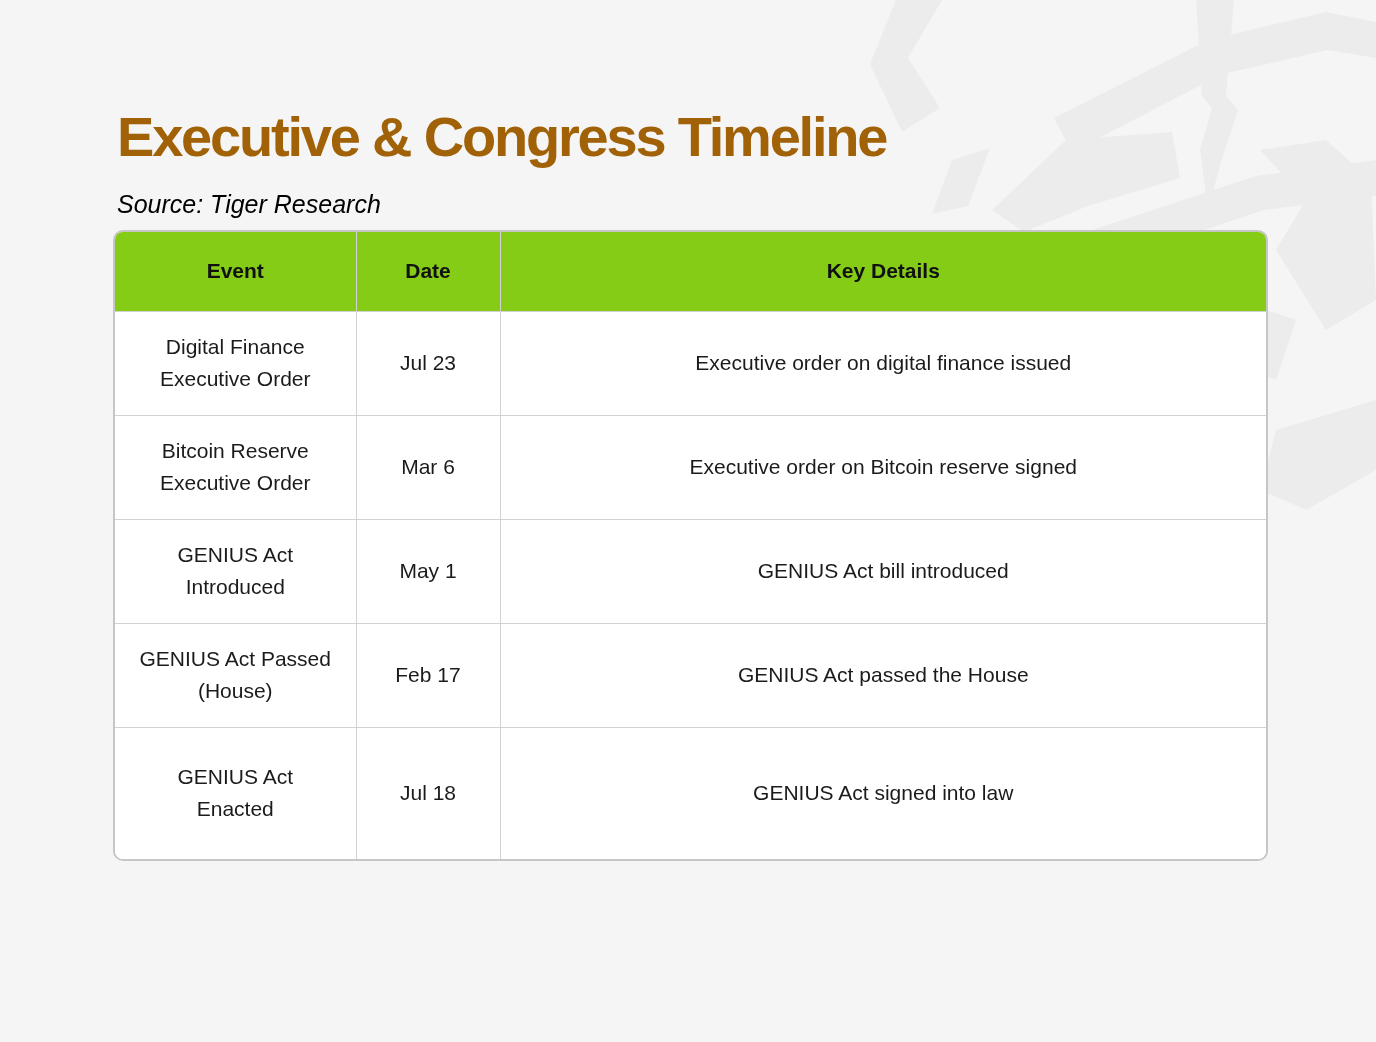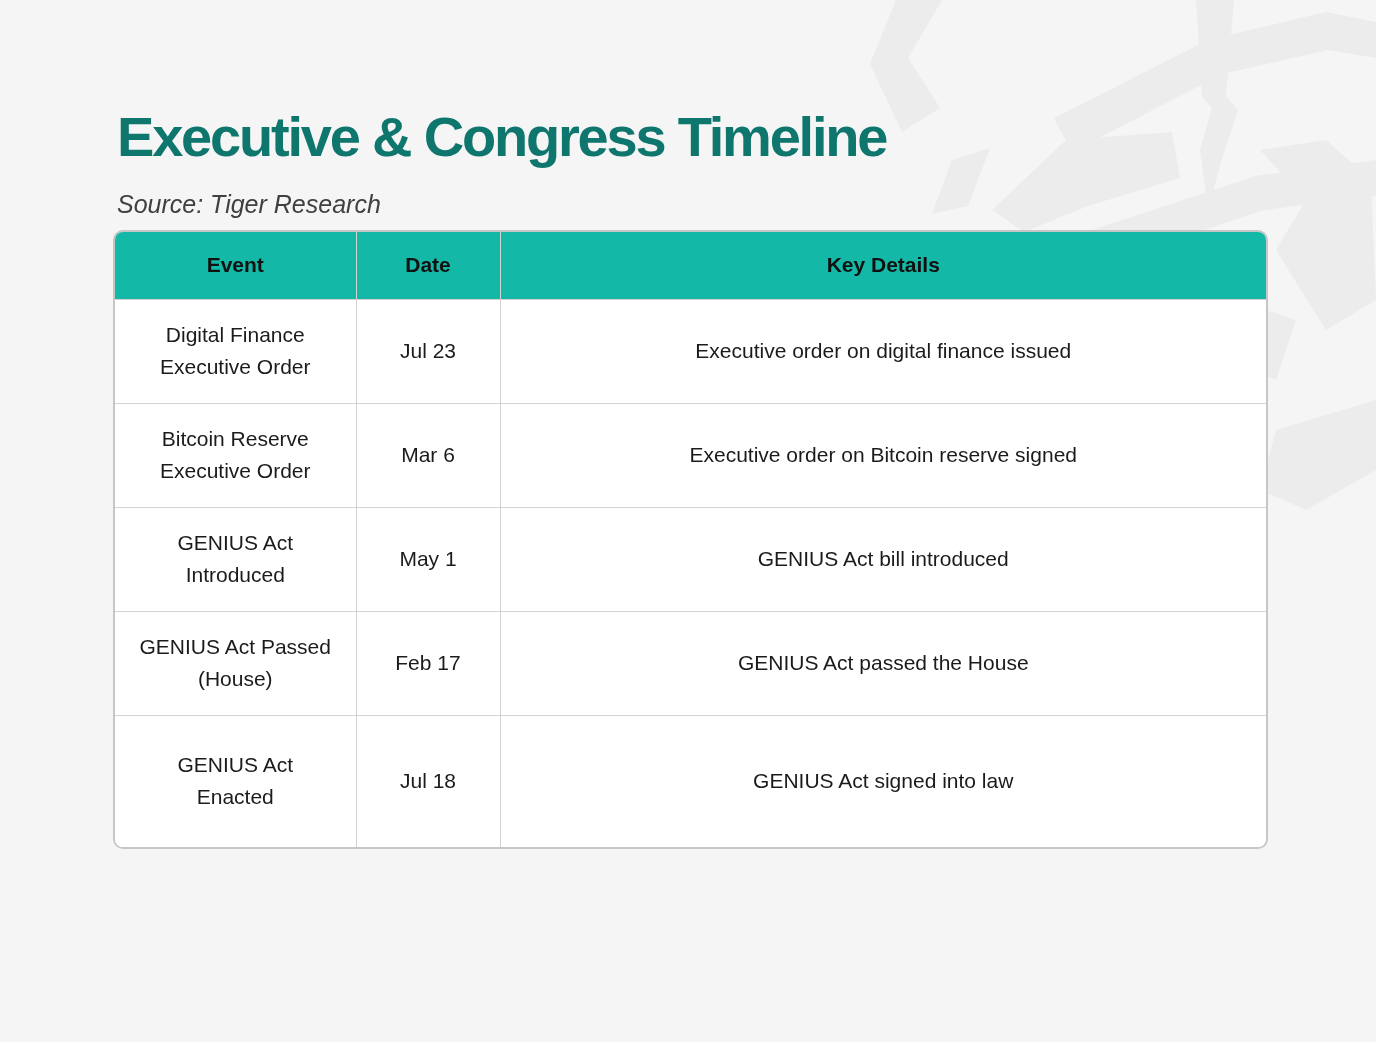--- a/index.html
+++ b/index.html
@@ -21,28 +21,28 @@
 
   .header-block {
     position: absolute;
     left: 117px; top: 104px;
     width: 1152px;
   }
   .page-title {
     font-size: 56px;
     font-weight: 700;
     letter-spacing: -2.2px;
-    color: #0f766e;
+    color: #a16207;
     white-space: nowrap;
   }
   .source-note {
     margin-top: 21px;
     font-size: 25px;
     font-style: italic;
-    color: #404040;
+    color: #000000;
   }
 
   .table-wrap {
     position: absolute;
     left: 113px; top: 230px;
     width: 1155px;
     background: #ffffff;
     border: 2px solid #c6c6c6;
     border-radius: 10px;
     overflow: hidden;
@@ -56,22 +56,22 @@
   col.c-date    { width: 144px; }
   col.c-details { width: auto;  }
 
   th, td {
     border: 1px solid #d2d2d2;
     text-align: center;
     vertical-align: middle;
     font-size: 21px;
   }
   th {
-    height: 67px;
-    background: #14b8a6;
+    height: 79px;
+    background: #84cc16;
     font-weight: 700;
     color: #111111;
   }
   td {
     height: 104px;
     line-height: 32px;
     color: #1b1b1d;
     background: #ffffff;
   }
   td.event-cell { padding: 14px 22px; }

